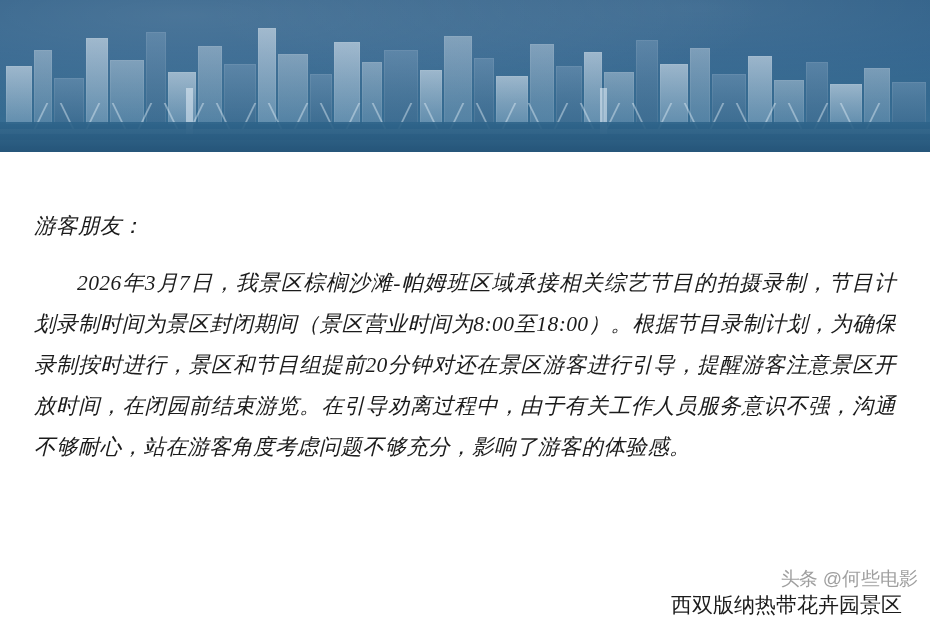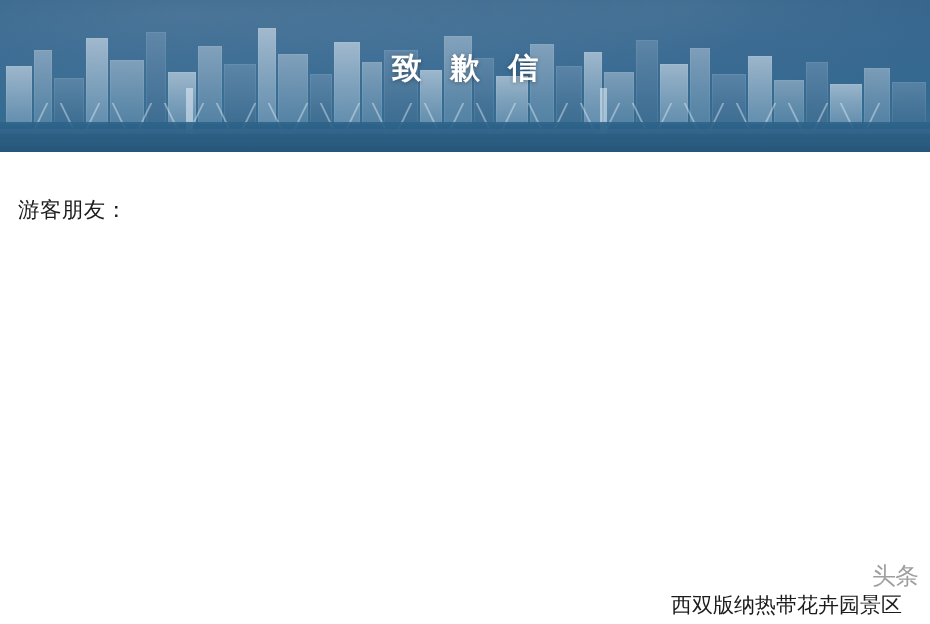--- a/index.html
+++ b/index.html
@@ -118,24 +118,25 @@
   
   .content {
     position: relative;
     padding: 38px 18px 0 18px;
     color: #1b1b1b;
     font-size: 21.5px;
     line-height: 41px;
     font-family: "Liberation Serif", serif;
   }
   .content p {
-    margin: 0;
+    margin: 16px;
     text-align: justify;
     text-justify: inter-ideograph;
     letter-spacing: 0.4px;
+    font-style: italic;
   }
   .content p.indent {
     text-indent: 2em;
   }
   .salutation {
     margin-bottom: 0;
   }
   .signature {
     position: absolute;
     right: 28px;
@@ -165,21 +166,21 @@
     gap: 6px;
     color: #9a9a9a;
     font-size: 19px;
     font-family: "Liberation Sans", sans-serif;
     opacity: 0.95;
     pointer-events: none;
   }
   .watermark .logo {
     display: inline-block;
     color: #9a9a9a;
-    font-size: 24px;
+    font-size: 19px;
     letter-spacing: -1px;
   }
 </style>
 </head>
 <body>
 
 <div class="page">
 
   <div class="banner">
     <div class="haze"></div>
@@ -255,28 +256,29 @@
       <div class="truss r" style="left:794px;"></div>
       <div class="truss" style="left:820px;"></div>
       <div class="truss r" style="left:846px;"></div>
       <div class="truss" style="left:872px;"></div>
       <div class="tower" style="left:186px;"></div>
       <div class="tower" style="left:600px;"></div>
     </div>
 
     <div class="water"></div>
 
-    <div class="banner-title">致 歉 信</div>
   </div>
 
   <div class="content">
     <p class="salutation">游客朋友：</p>
+    <p class="indent">2026年3月7日，我景区棕榈沙滩-帕姆班区域承接相关综艺节目的拍摄录制，节目计划录制时间为景区封闭期间（景区营业时间为8:00至18:00）。根据节目录制计划，为确保录制按时进行，景区和节目组提前20分钟对还在景区游客进行引导，提醒游客注意景区开放时间，在闭园前结束游览。在引导劝离过程中，由于有关工作人员服务意识不强，沟通不够耐心，站在游客角度考虑问题不够充分，影响了游客的体验感。</p>
   </div>
 
   <div class="sig-wrap">
     <div class="signature">西双版纳热带花卉园景区</div>
   </div>
 
   <div class="watermark">
     <span class="logo">头条</span>
+    <span>@何些电影</span>
   </div>
 
 </div>
 
 </body></html>

